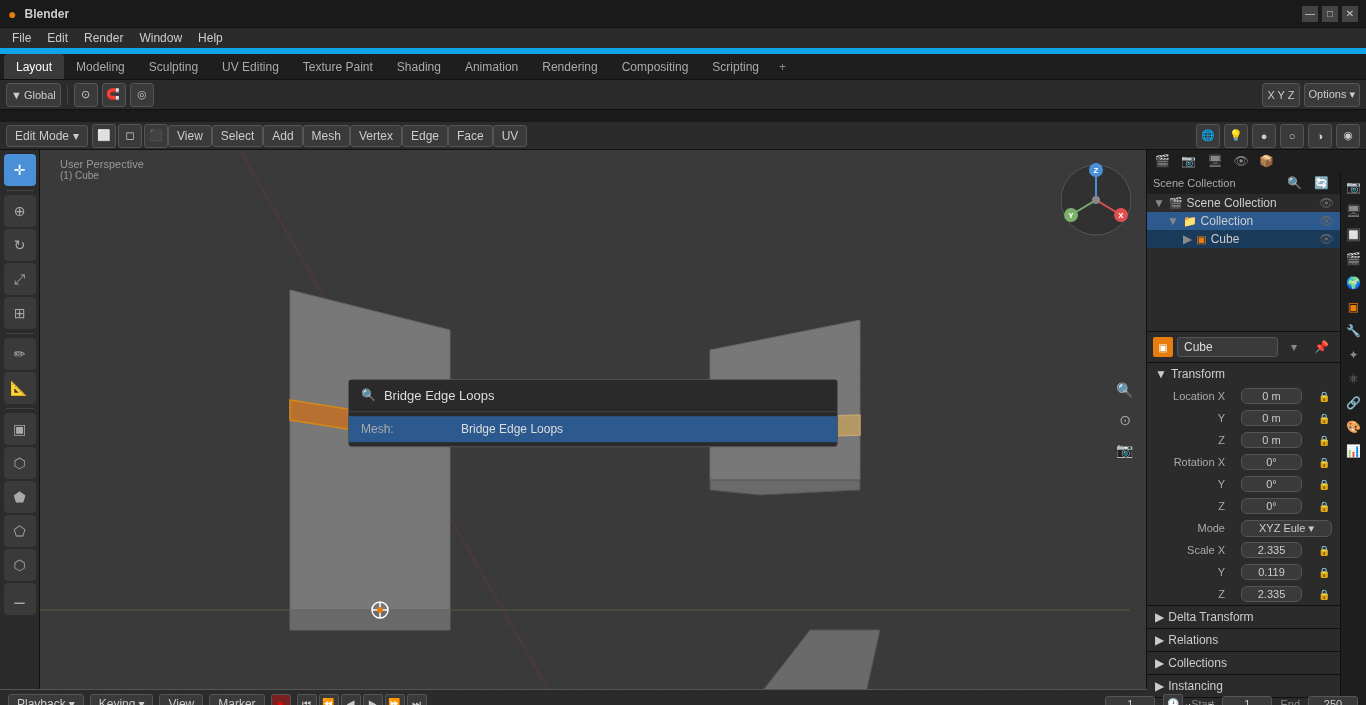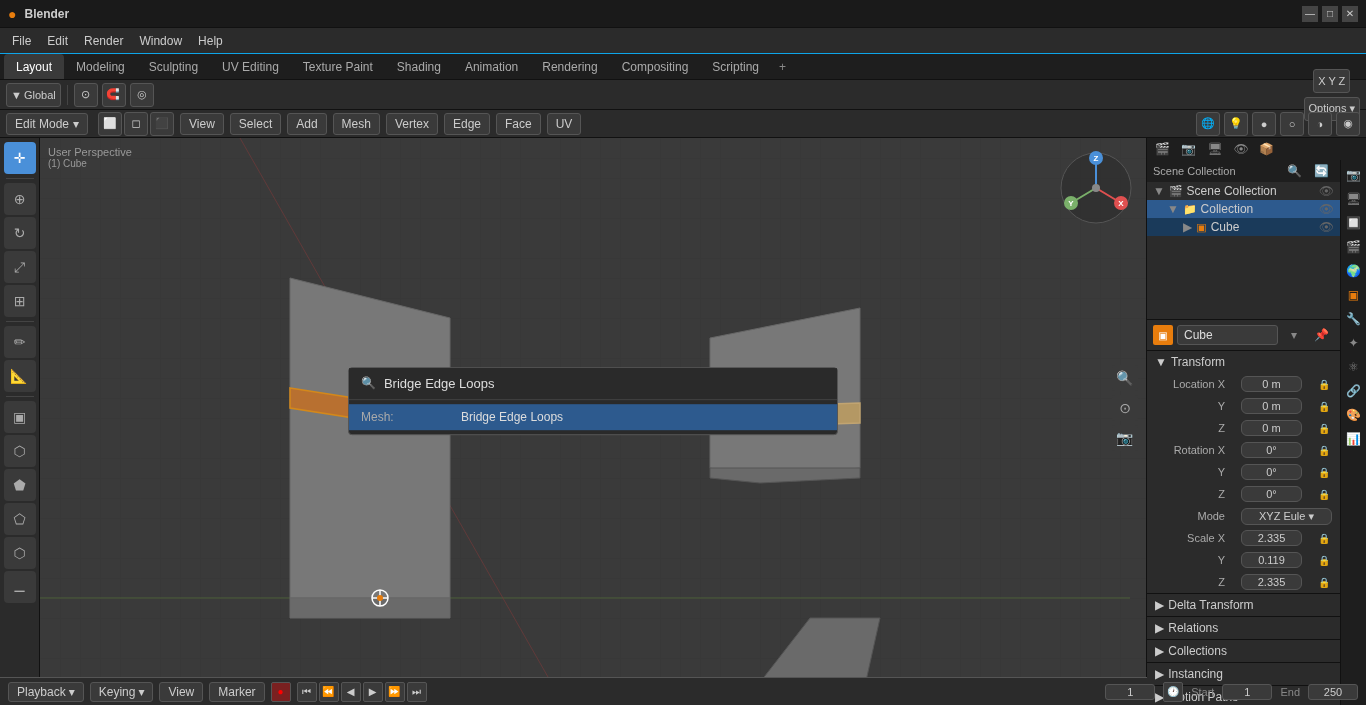--- a/index.html
+++ b/index.html
@@ -52,21 +52,21 @@
       justify-content: center;
     }
 
     
     #menubar {
       height: 26px;
       background: #2b2b2b;
       display: flex;
       align-items: center;
       padding: 0 4px;
-      border-bottom: 1px solid #0ea5e9;
+      border-bottom: 6px solid #0ea5e9;
     }
     .menu-item {
       padding: 2px 8px;
       cursor: pointer;
       color: #ccc;
       font-size: 12px;
       border-radius: 3px;
     }
 
     
@@ -126,22 +126,22 @@
     }
     .tool-separator { width: 1px; height: 20px; background: #444; margin: 0 2px; }
 
     
     #editmode-bar {
       height: 28px;
       background: #2b2b2b;
       display: flex;
       align-items: center;
       padding: 0 6px;
-      gap: 6px;
       border-bottom: 1px solid #111;
+      margin-top: 12px;
     }
     .mode-dropdown {
       background: #3a3a3a;
       border: 1px solid #555;
       border-radius: 3px;
       padding: 2px 8px;
       cursor: pointer;
       color: #ccc;
       font-size: 12px;
       display: flex;
@@ -199,21 +199,21 @@
       flex: 1;
       background: #3a3a3a;
       position: relative;
       overflow: hidden;
     }
 
     
     .viewport-label {
       position: absolute;
       top: 8px;
-      left: 8px;
+      left: 20px;
       color: #999;
       font-size: 11px;
     }
 
     
     #nav-gizmo {
       position: absolute;
       top: 10px;
       right: 10px;
       width: 80px;
@@ -523,21 +523,21 @@
   <div class="workspace-tab">Scripting</div>
   <div class="tab-add">+</div>
 </div>
 
 <div id="toolbar-row">
   <div class="tool-btn">▼ <span>Global</span></div>
   <div class="tool-separator"></div>
   <div class="tool-btn">⊙</div>
   <div class="tool-btn">🧲</div>
   <div class="tool-btn">◎</div>
-  <div style="margin-left:auto; display:flex; gap:4px; align-items:center;flex-direction:column;">
+  <div style="margin-left:auto; display:flex; gap:4px; align-items:center;">
     <div class="tool-btn">X Y Z</div>
     <div class="tool-btn">Options ▾</div>
   </div>
 </div>
 
 <div id="editmode-bar">
   <div class="mode-dropdown">
     <span>Edit Mode</span>
     <span>▾</span>
   </div>

